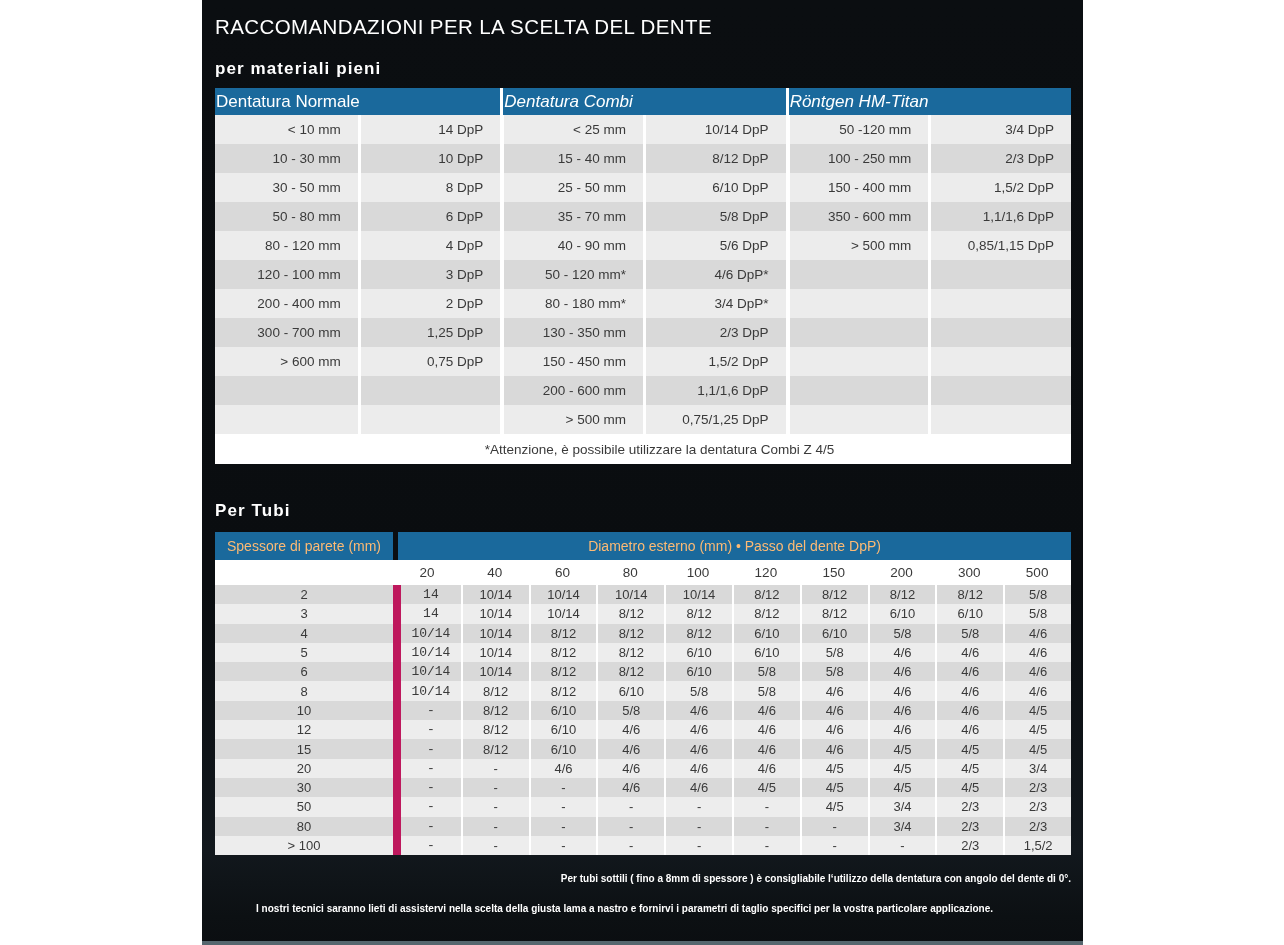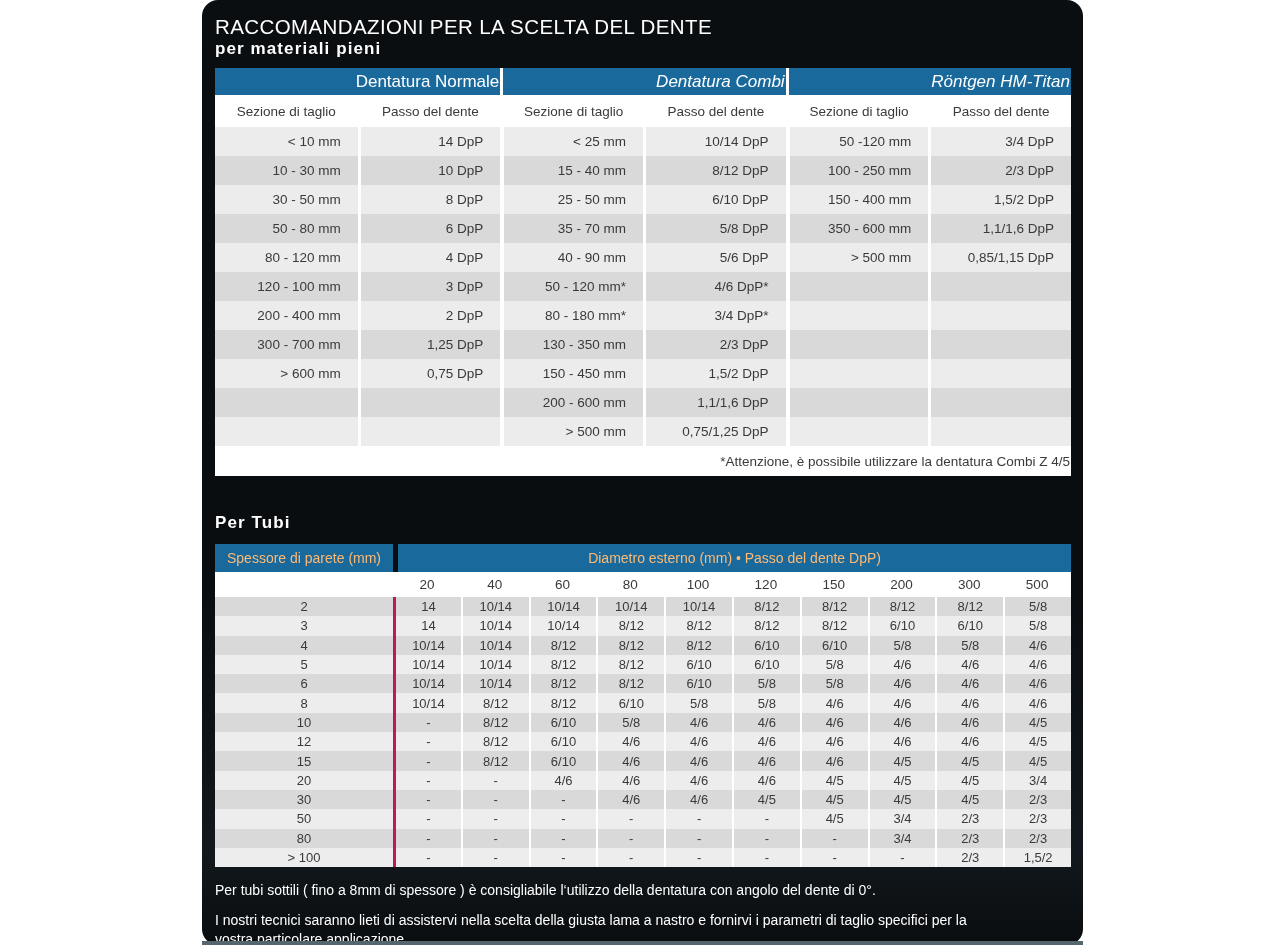--- a/index.html
+++ b/index.html
@@ -6,21 +6,20 @@
     margin: 0; padding: 0;
     width: 1284px; height: 945px;
     background: #ffffff;
     font-family: "Liberation Sans", sans-serif;
     overflow: hidden;
   }
   .panel {
     position: absolute; left: 202px; top: 0;
     width: 881px; height: 945px;
     background: linear-gradient(180deg, #0b0e11 0%, #0a0d10 62%, #12181d 90%, #0c1013 97%, #0b0e11 100%);
-    border-radius: 16px;
   }
   .bottom-strip {
     position: absolute; left: 0; bottom: 0;
     width: 100%; height: 4px;
     background: #56666e;
   }
   .content { position: absolute; left: 13px; top: 0; width: 856px; }
 
   .page-title {
     margin-top: 15px;
@@ -30,40 +29,40 @@
     letter-spacing: 0.4px;
     font-weight: 400;
   }
   .section-heading {
     color: #ffffff;
     font-size: 17px;
     line-height: 21px;
     font-weight: 700;
     letter-spacing: 1.1px;
   }
-  .heading-solid { }
+  .heading-solid { margin-top: 20px; }
   .heading-tubi  { margin-top: 36px; }
 
   table {
     border-collapse: separate;
     border-spacing: 0;
     table-layout: fixed;
     width: 856px;
   }
   th, td { overflow: hidden; white-space: nowrap; }
 
   
   .solid-table { margin-top: 9px; }
   .solid-table .group-row th {
     background: #1a699c;
     color: #ffffff;
     font-weight: 400;
     font-size: 17px;
     height: 25px;
-    text-align: right;
+    text-align: left;
   }
   .solid-table .group-row th + th { border-left: 3px solid #ffffff; font-style: italic; }
   .solid-table .sub-row th {
     background: #ffffff;
     color: #3a3a3a;
     font-weight: 400;
     font-size: 13.5px;
     height: 30px;
     text-align: center;
   }
@@ -80,21 +79,21 @@
   .solid-table tbody td:nth-child(5),
   .solid-table .sub-row th:nth-child(3),
   .solid-table .sub-row th:nth-child(5) { border-left: 4px solid #ffffff; }
   .solid-table tbody tr:nth-child(odd)  { background: #ececec; }
   .solid-table tbody tr:nth-child(even) { background: #d9d9d9; }
   .solid-table tfoot td {
     background: #ffffff;
     color: #3a3a3a;
     font-size: 13.5px;
     height: 28px;
-    text-align: right;
+    text-align: center;
     padding-left: 34px;
   }
 
   
   .tube-table { margin-top: 11px; }
   .tube-table .head-row th {
     background: #1a699c;
     color: #fdba74;
     font-weight: 400;
     font-size: 14px;
@@ -111,29 +110,30 @@
     text-align: center;
   }
   .tube-table tbody td {
     color: #3a3a3a;
     font-size: 13px;
     height: 17.3px;
     line-height: 17px;
     text-align: center;
   }
   .tube-table tbody td + td { border-left: 2px solid #ffffff; }
-  .tube-table tbody td:nth-child(2) { border-left: 3px solid #be185d; }
+  .tube-table tbody td:nth-child(2) { border-left: 8px solid #be185d; font-family: Liberation Mono, monospace; }
   .tube-table tbody tr:nth-child(odd)  { background: #d9d9d9; }
   .tube-table tbody tr:nth-child(even) { background: #ededed; }
 
   .footer-note {
     color: #ffffff;
-    font-size: 14px;
+    font-size: 10px;
     line-height: 19.5px;
-    font-weight: 400;
+    font-weight: 700;
+    text-align: right;
   }
   .footer-note-1 { margin: 14px 0 0 0; }
   .footer-note-2 { margin: 10px 0 0 0; max-width: 778px; }
 </style>
 </head>
 <body>
 
 <div class="panel">
   <div class="content">
 
@@ -148,28 +148,20 @@
         <col style="width:16.6667%">
           <col style="width:16.6667%">
         <col style="width:16.6667%">
           <col style="width:16.6667%">
       </colgroup>
       <thead>
         <tr class="group-row">
             <th colspan="2">Dentatura Normale</th>
             <th colspan="2">Dentatura Combi</th>
             <th colspan="2">Röntgen HM-Titan</th>
-          </tr>
-        <tr class="sub-row">
-            <th>Sezione di taglio</th>
-            <th>Passo del dente</th>
-            <th>Sezione di taglio</th>
-            <th>Passo del dente</th>
-            <th>Sezione di taglio</th>
-            <th>Passo del dente</th>
           </tr>
       </thead>
       <tbody>
           <tr>
             <td>&lt; 10 mm</td>
             <td>14 DpP</td>
             <td>&lt; 25 mm</td>
             <td>10/14 DpP</td>
             <td>50 -120 mm</td>
             <td>3/4 DpP</td>

